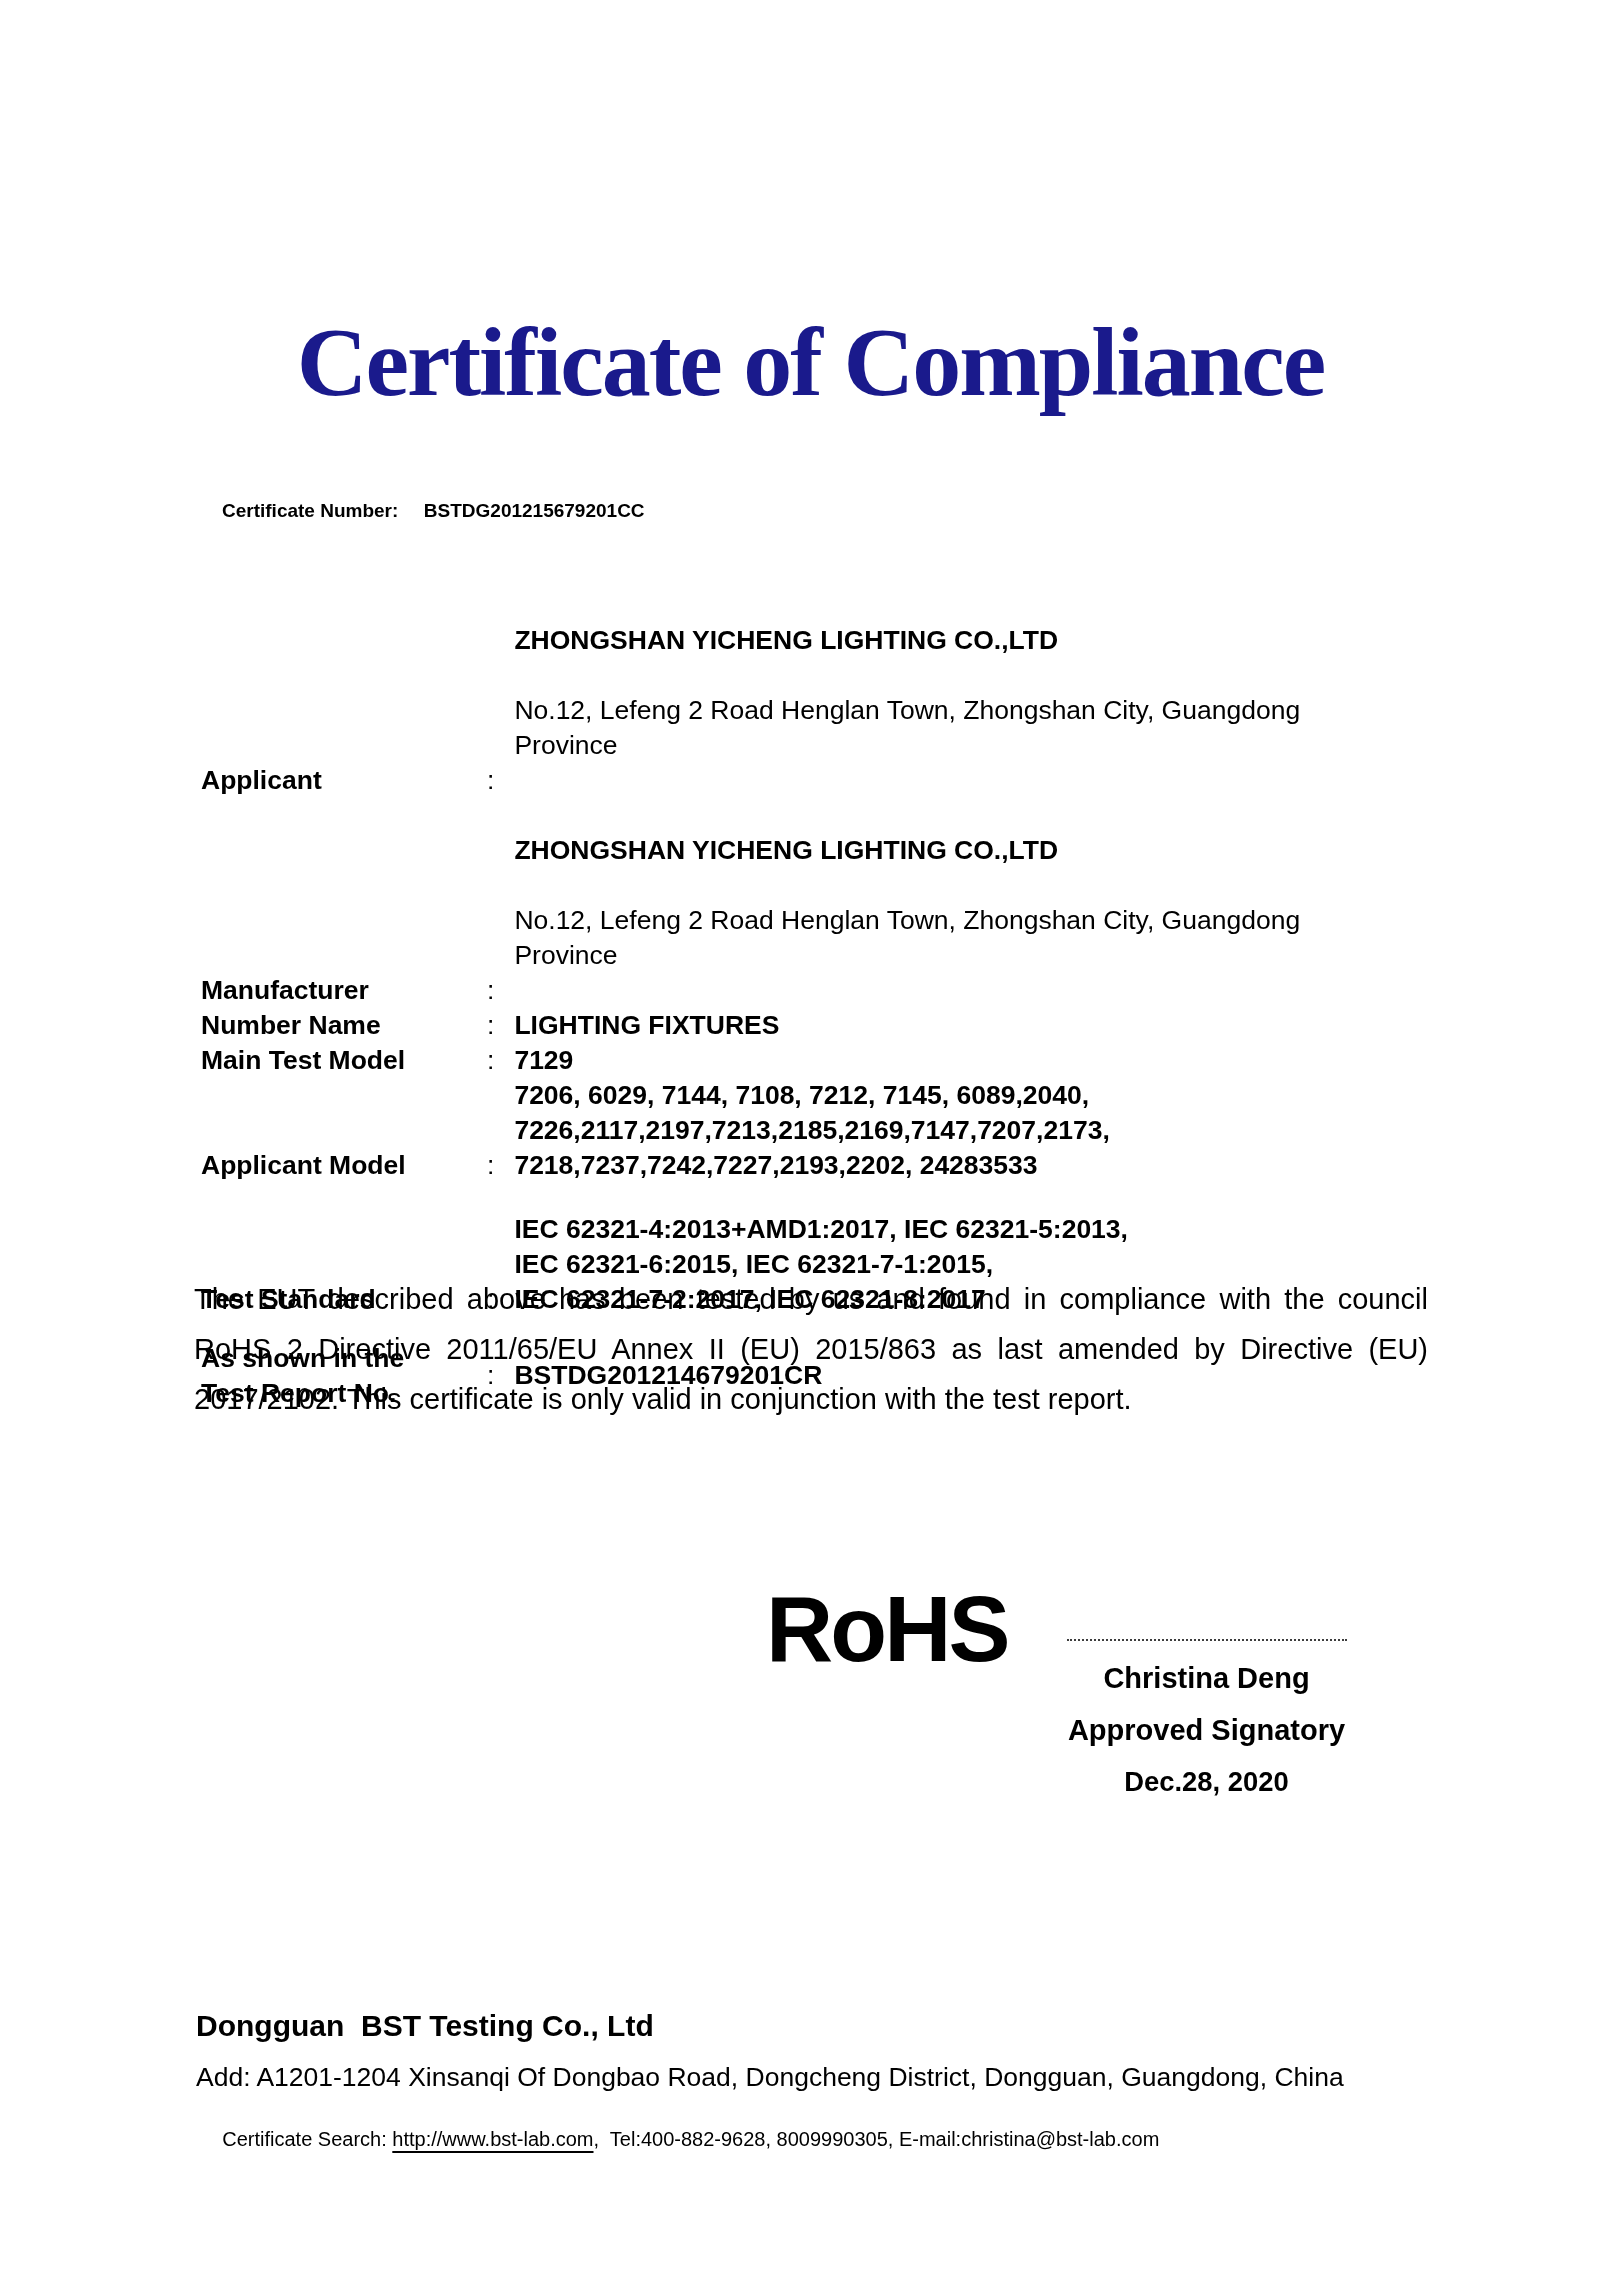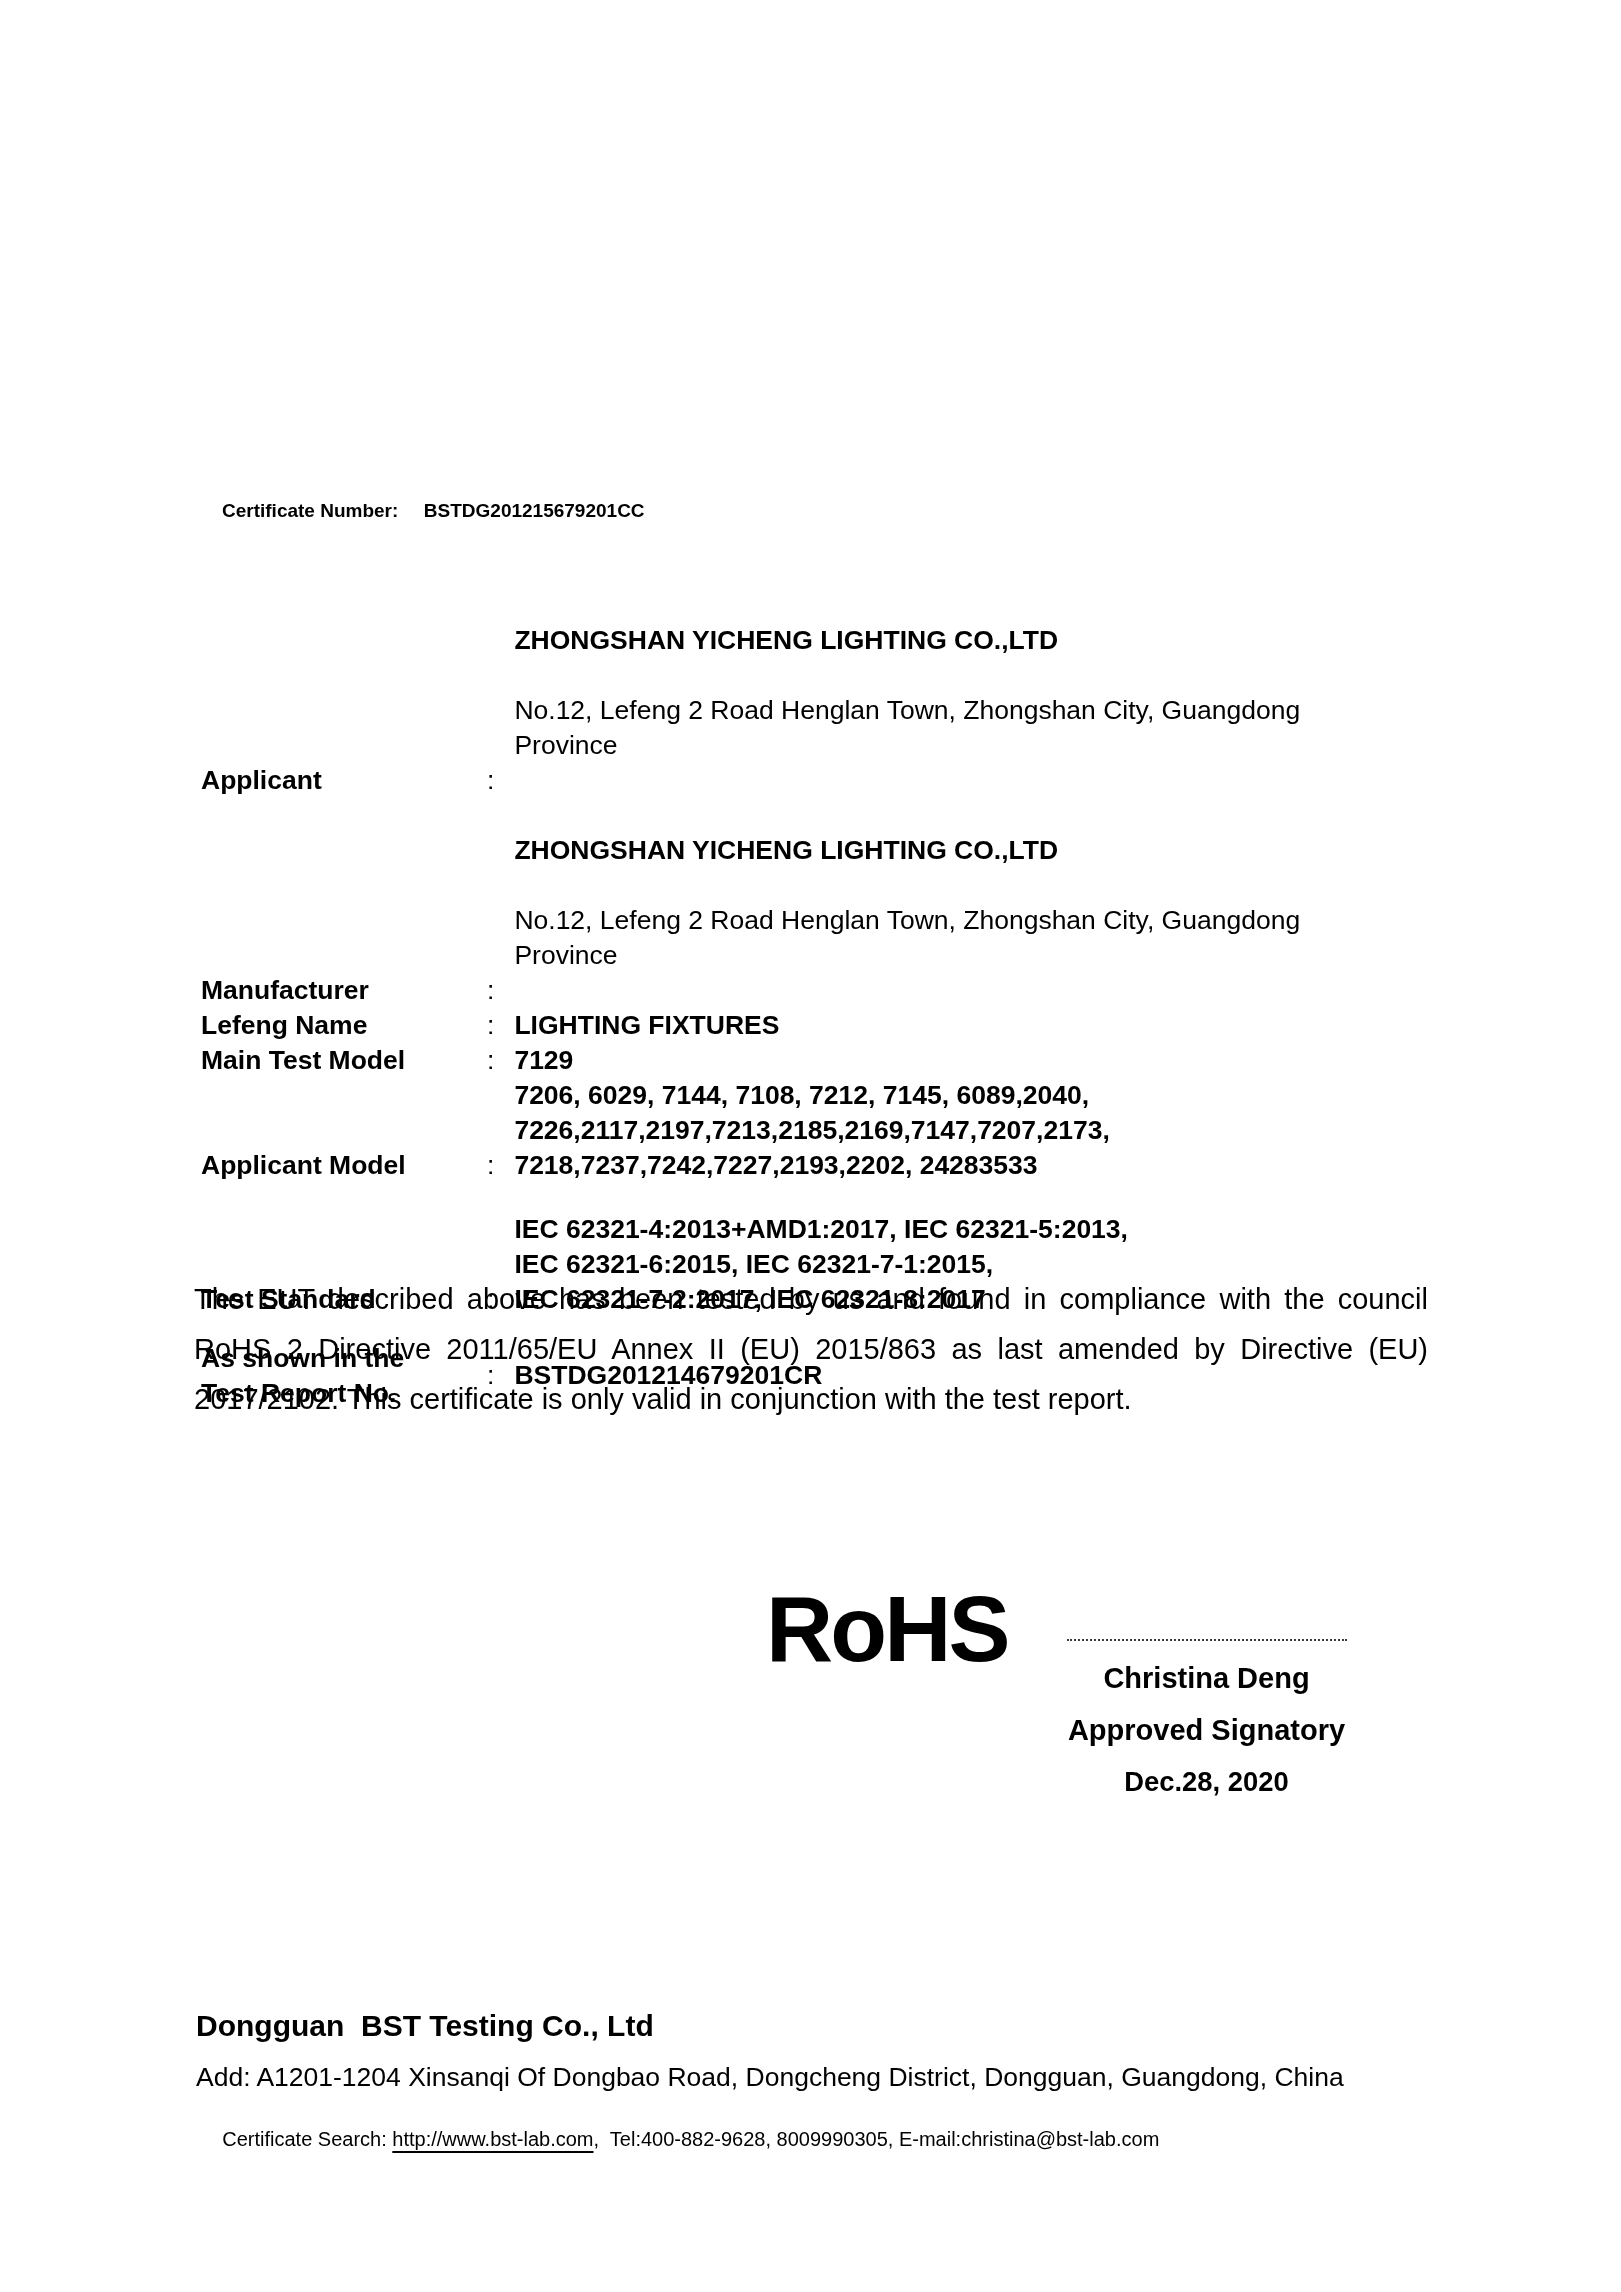--- a/index.html
+++ b/index.html
@@ -88,20 +88,21 @@
     text-underline-offset:4.9px;
     color:#000000;
     cursor:pointer;
   }
 </style>
 </head>
 <body>
 
 <div class="page">
 
+  <div class="doc-title">Certificate of Compliance</div>
 
   <div class="cert-line">
     <span>Certificate Number:</span><span class="cert-value">BSTDG201215679201CC</span>
   </div>
 
   <div class="info">
 
     <div class="row">
       <div class="lbl">Applicant</div>
       <div class="col">:</div>
@@ -116,21 +117,21 @@
       <div class="lbl">Manufacturer</div>
       <div class="col">:</div>
       <div class="val">
         <span class="v-block bold">ZHONGSHAN YICHENG LIGHTING CO.,LTD</span>
         <span class="v-block">No.12, Lefeng 2 Road Henglan Town, Zhongshan City, Guangdong
 Province</span>
       </div>
     </div>
 
     <div class="row">
-      <div class="lbl">Lefeng Name</div>
+      <div class="lbl">Number Name</div>
       <div class="col">:</div>
       <div class="val bold">LIGHTING FIXTURES</div>
     </div>
 
     <div class="row">
       <div class="lbl">Main Test Model</div>
       <div class="col">:</div>
       <div class="val bold">7129</div>
     </div>
 

